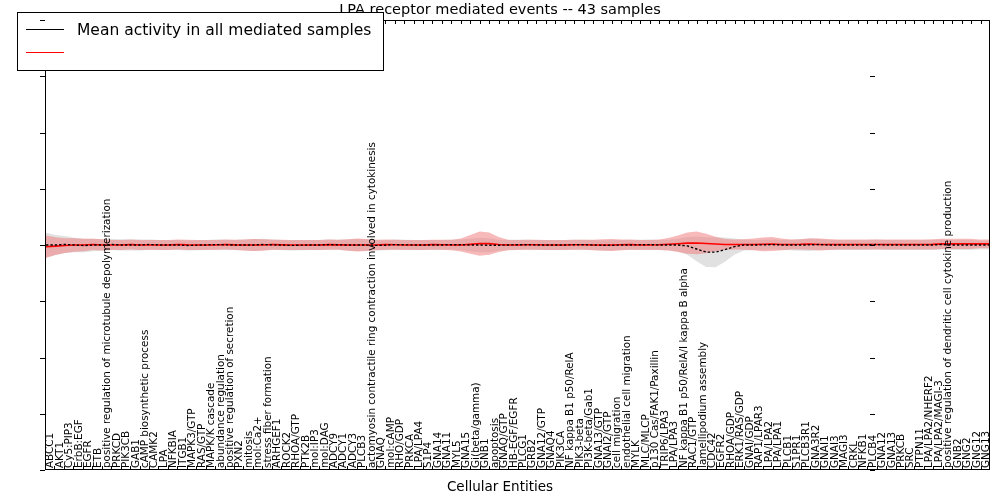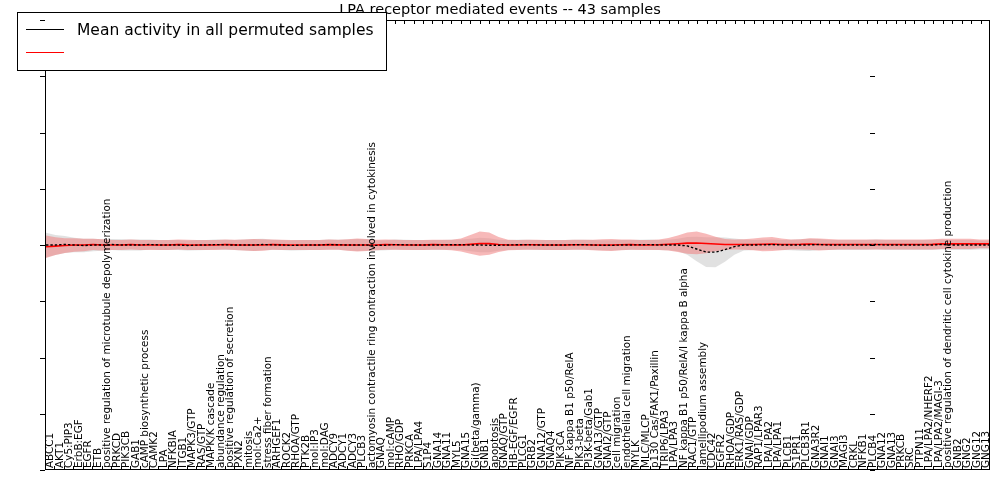--- a/index.html
+++ b/index.html
@@ -353,27 +353,28 @@
       <div class="xtm t" style="left: 916.65px;"></div>
       <div class="xtick" style="left: 926.1px;">GNG2</div>
       <div class="xtm" style="left: 926.1px;"></div>
       <div class="xtm t" style="left: 926.1px;"></div>
       <div class="xtick" style="left: 935.55px;">GNG12</div>
       <div class="xtm" style="left: 935.55px;"></div>
       <div class="xtm t" style="left: 935.55px;"></div>
       <div class="xtick" style="left: 945px;">GNG13</div>
     </div>
 
+  <div id="xlabel">Cellular Entities</div>
 
   <div id="ytlayer"></div>
 
   <div id="legend">
     <div class="lgrow">
       <span class="lgline"></span>
-      <span class="lgtxt">Mean activity in all permuted samples</span>
+      <span class="lgtxt">Mean activity in all mediated samples</span>
     </div>
     <div class="lgrow">
       <span class="lgline red"></span>
     </div>
   </div>
 
 <div class="ytickmark" style="top: 470px; left: 40px; position: absolute; width: 5px; height: 1.2px; background: rgb(0, 0, 0);"></div>
     <div class="ytickmark r" style="top: 470px; left: auto; right: 5px; position: absolute; width: 5px; height: 1.2px; background: rgb(0, 0, 0);"></div>
     <div class="ytickmark" style="top: 413.75px; left: 40px; position: absolute; width: 5px; height: 1.2px; background: rgb(0, 0, 0);"></div>
     <div class="ytickmark r" style="top: 413.75px; left: auto; right: 5px; position: absolute; width: 5px; height: 1.2px; background: rgb(0, 0, 0);"></div>

